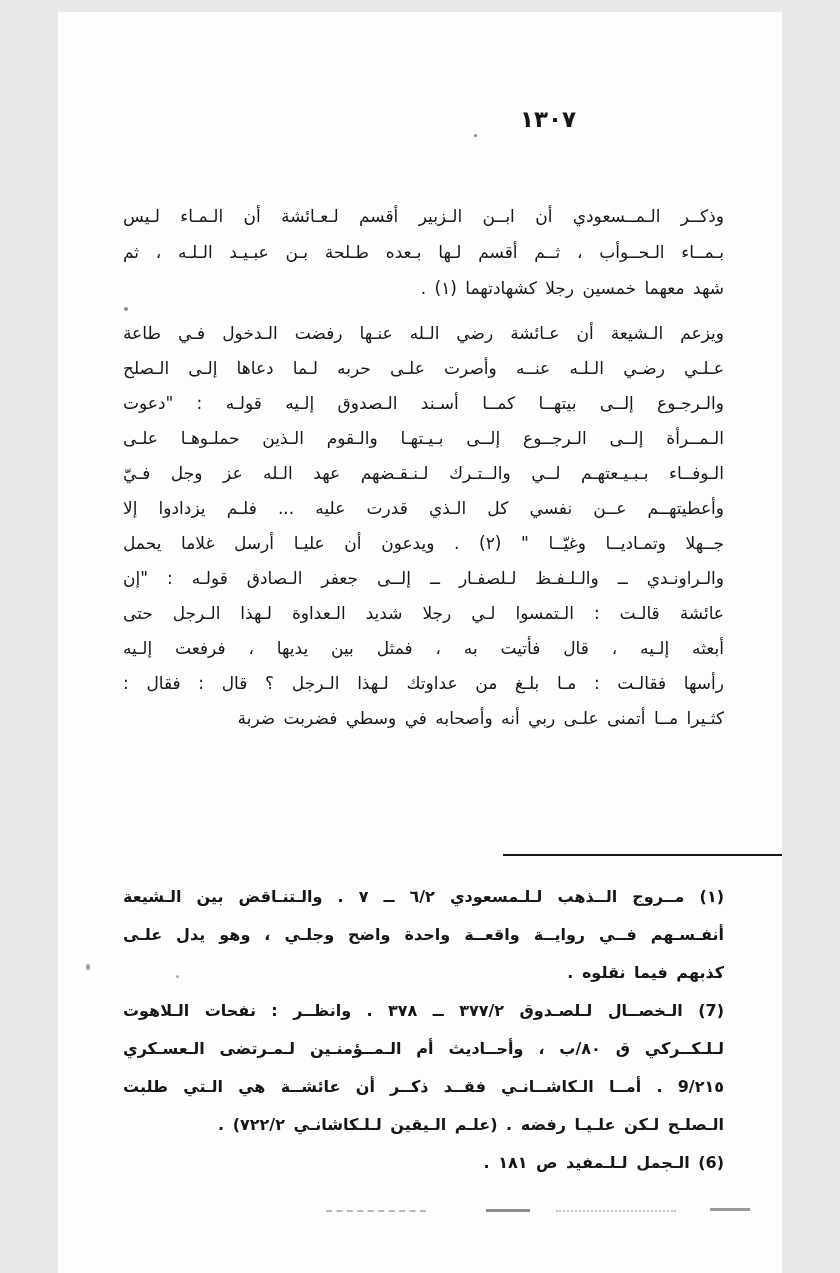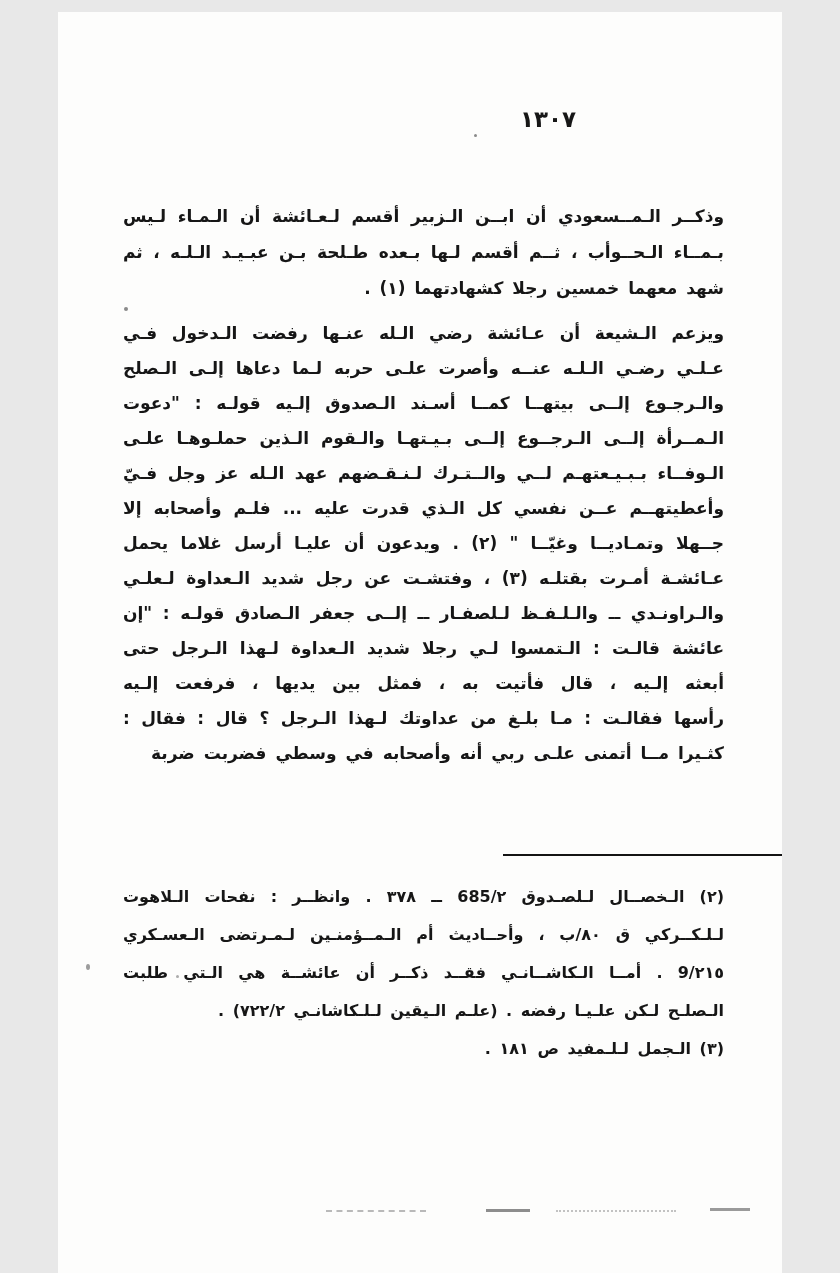--- a/index.html
+++ b/index.html
@@ -12,21 +12,21 @@
     font-family:"DejaVu Sans",sans-serif;
     color:#161616;
   }
   .pagenum{
     position:absolute;top:94px;left:434px;width:112px;
     text-align:center;font-size:23px;font-weight:700;
     direction:rtl;letter-spacing:2px;
   }
   .bodytext{
     position:absolute;top:186px;right:58px;left:65px;
-    direction:rtl;font-size:17px;font-weight:700;
+    direction:rtl;font-size:17px;font-weight:400;
     word-spacing:3px;
   }
   .para1 .line{height:36px;line-height:36px;}
   .para2{margin-top:10px;}
   .para2 .line{height:35px;line-height:35px;}
   .line{overflow:hidden;text-align:justify;text-align-last:justify;}
   .line.last{text-align-last:right;}
   .fnsep{
     position:absolute;top:842px;left:445px;width:292px;height:2px;
     background:#141414;
@@ -52,42 +52,46 @@
       <div class="line">وذكــر الـمــسعودي أن ابــن الـزبير أقسم لـعـائشة أن الـمـاء لـيس</div>
       <div class="line">بـمــاء الـحــوأب ، ثــم أقسم لـها بـعده طـلحة بـن عبـيـد الـلـه ، ثم</div>
       <div class="line last">شهد معهما خمسين رجلا كشهادتهما (١) .</div>
     </div>
     <div class="para2">
       <div class="line">ويزعم الـشيعة أن عـائشة رضي الـله عنـها رفضت الـدخول فـي طاعة</div>
       <div class="line">عـلـي رضـي الـلـه عنــه وأصرت علـى حربه لـما دعاها إلـى الـصلح</div>
       <div class="line">والـرجـوع إلــى بيتهــا كمــا أسـند الـصدوق إلـيه قولـه : "دعوت</div>
       <div class="line">الـمــرأة إلــى الـرجــوع إلــى بـيـتهـا والـقوم الـذين حملـوهـا علـى</div>
       <div class="line">الـوفــاء بـبـيـعتهـم لــي والــتـرك لـنـقـضهم عهد الـله عز وجل فـيّ</div>
-      <div class="line">وأعطيتهــم عــن نفسي كل الـذي قدرت عليه ... فلـم وأصحابه إلا</div>
+      <div class="line">وأعطيتهــم عــن نفسي كل الـذي قدرت عليه ... فلـم يزدادوا إلا</div>
       <div class="line">جــهلا وتمـاديــا وغيّــا " (٢) . ويدعون أن عليـا أرسل غلاما يحمل</div>
-      <div class="line">عـائشـة أمـرت بقتلـه (٣) ، وفتشـت عن رجل شديد الـعداوة لـعلـي</div>
       <div class="line">والـراونـدي ــ والـلـفـظ لـلصفـار ــ إلــى جعفر الـصادق قولـه : "إن</div>
       <div class="line">عائشة قالـت : الـتمسوا لـي رجلا شديد الـعداوة لـهذا الـرجل حتى</div>
       <div class="line">أبعثه إلـيه ، قال فأتيت به ، فمثل بين يديها ، فرفعت إلـيه</div>
       <div class="line">رأسها فقالـت : مـا بلـغ من عداوتك لـهذا الـرجل ؟ قال : فقال :</div>
       <div class="line last">كثـيرا مــا أتمنى علـى ربي أنه وأصحابه في وسطي فضربت ضربة</div>
     </div>
   </div>
 
   <div class="fnsep"></div>
 
   <div class="footnotes">
     <div>
-      <div class="line">(٢) الـخصــال لـلصـدوق 685/٢ ــ ٣٧٨ . وانظــر : نفحات الـلاهوت</div>
+      <div class="line">(١) مــروج الــذهب لـلـمسعودي ٦/٢ ــ ٧ . والـتنـاقض بين الـشيعة</div>
+      <div class="line">أنفـسـهم فــي روايــة واقعــة واحدة واضح وجلـي ، وهو يدل علـى</div>
+      <div class="line last">كذبهم فيما نقلوه .</div>
+    </div>
+    <div>
+      <div class="line">(7) الـخصــال لـلصـدوق ٣٧٧/٢ ــ ٣٧٨ . وانظــر : نفحات الـلاهوت</div>
       <div class="line">لـلـكــركي ق ٨٠/ب ، وأحــاديث أم الـمــؤمنـين لـمـرتضى الـعسـكري</div>
       <div class="line">٢١٥/9 . أمــا الـكاشــانـي فقــد ذكــر أن عائشــة هي الـتي طلبت</div>
       <div class="line last">الـصلـح لـكن علـيـا رفضه . (علـم الـيقين لـلـكاشانـي ٧٢٢/٢) .</div>
     </div>
     <div>
-      <div class="line last">(٣) الـجمل لـلـمفيد ص ١٨١ .</div>
+      <div class="line last">(6) الـجمل لـلـمفيد ص ١٨١ .</div>
     </div>
   </div>
 
   <div class="artifact" style="top:1198px;left:268px;width:100px;border-top:2px dashed #b9b9b9;"></div>
   <div class="artifact" style="top:1197px;left:428px;width:44px;height:3px;background:#8d8d8d;"></div>
   <div class="artifact" style="top:1198px;left:498px;width:120px;border-top:2px dotted #c2c2c2;"></div>
   <div class="artifact" style="top:1196px;left:652px;width:40px;height:3px;background:#9a9a9a;"></div>
   <div class="artifact" style="top:1198px;left:742px;width:52px;border-top:2px dashed #b5b5b5;"></div>
 
   <div class="speck" style="top:122px;left:416px;width:3px;height:3px;"></div>

